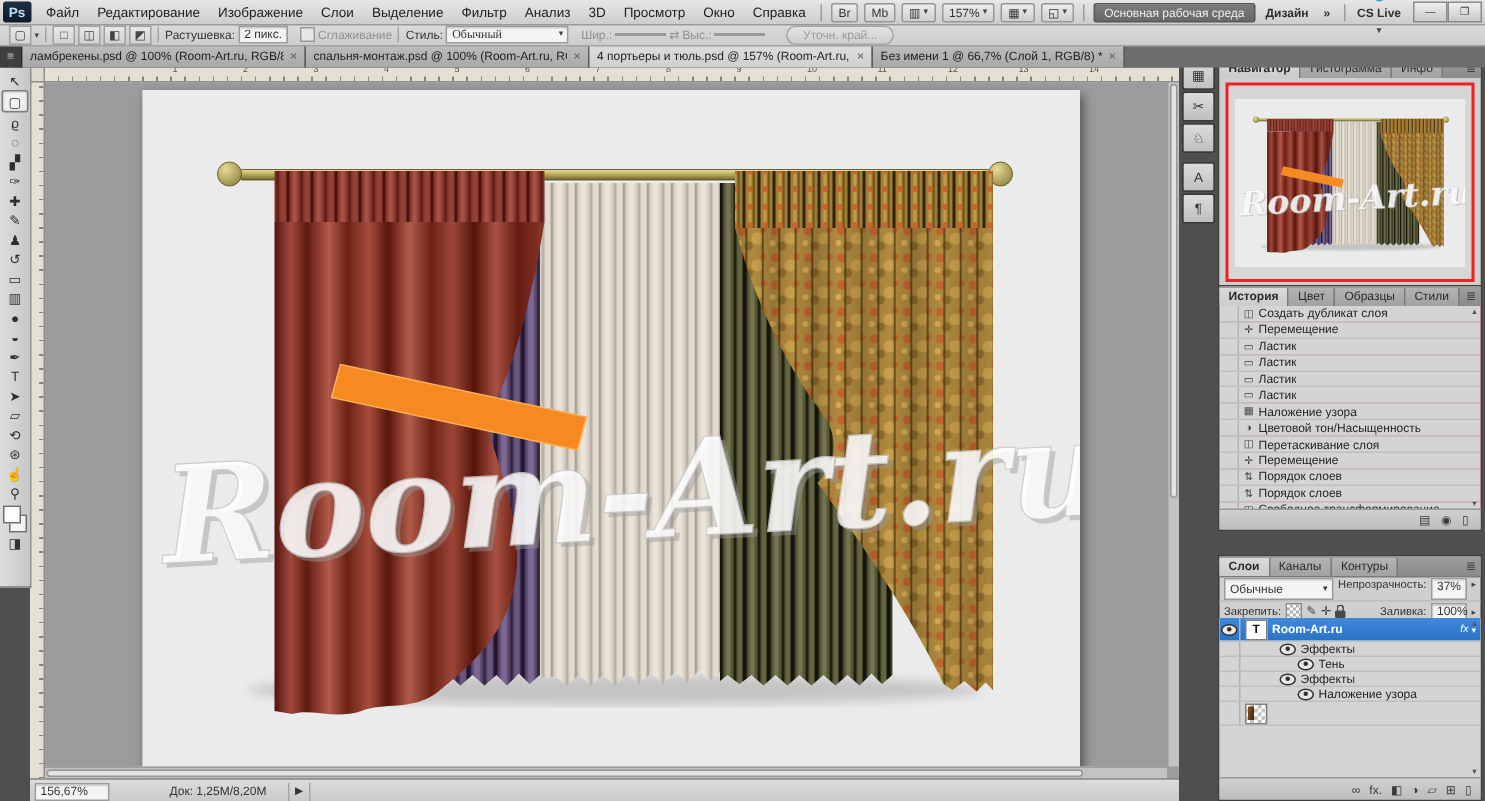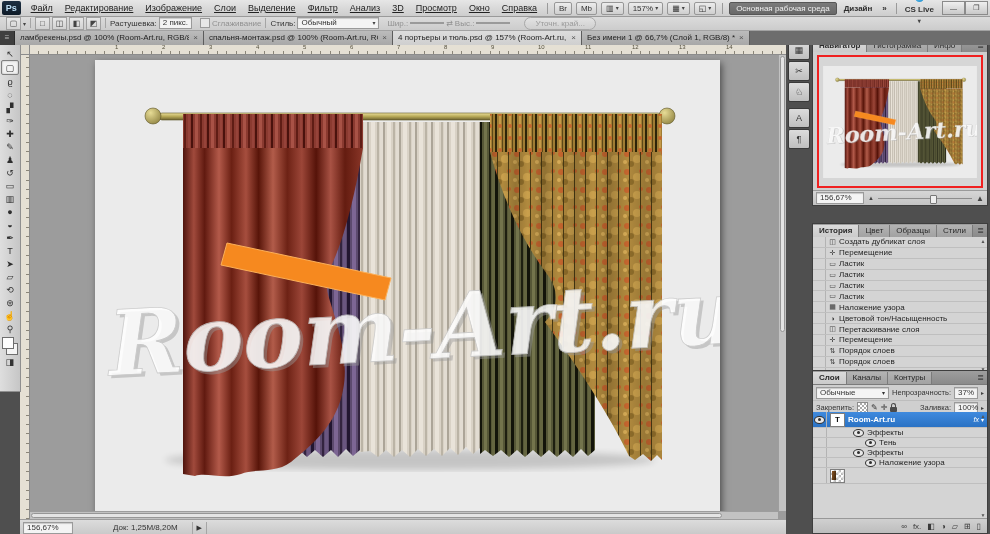--- a/index.html
+++ b/index.html
@@ -7,21 +7,21 @@
        font-family:"Liberation Sans",sans-serif;font-size:9px;color:#1d1d1d;
        -webkit-font-smoothing:antialiased;}
   .nosel{user-select:none;white-space:nowrap;}
 
   
   .menubar{position:absolute;left:0;top:0;right:0;height:16px;
     background:linear-gradient(#e6e6e6,#cdcdcd);border-bottom:1px solid #9a9a9a;
     display:flex;align-items:center;z-index:30;}
   .ps-logo{width:22px;height:14px;margin:1px 4px 1px 2px;background:linear-gradient(#1d2f42,#0e1b28);
     color:#bfe0f7;font-weight:bold;font-size:9px;display:flex;align-items:center;justify-content:center;border-radius:2px;}
-  .mi{padding:0 6px;line-height:15px;color:#222;text-decoration:underline;}
+  .mi{padding:0 6px;line-height:15px;color:#222;}
   .mb-sep{width:1px;height:11px;background:#9a9a9a;margin:0 4px;}
   .tb-btn{border:1px solid #979797;border-radius:2px;background:linear-gradient(#ececec,#cfcfcf);
     padding:0 4px;margin:0 2px;line-height:11px;font-size:8px;color:#333;display:flex;align-items:center;gap:2px;}
   .tb-caret{font-size:6px;color:#444;}
   .workspace-btn{background:linear-gradient(#7b7b7b,#686868);color:#efefef;border:1px solid #565656;
     border-radius:2px;padding:1px 6px;margin:0 2px;font-size:8px;}
   .workspace-plain{padding:1px 5px;font-weight:bold;color:#2c2c2c;font-size:8px;}
   .cslive{display:flex;align-items:center;gap:3px;margin:0 4px;font-size:8px;font-weight:bold;color:#333;flex-direction:column;}
   .cs-sphere{width:9px;height:9px;border-radius:50%;background:radial-gradient(circle at 30% 30%,#7fd0f7,#1186c9);display:inline-block;}
   .winbtns{display:flex;margin-left:4px;margin-right:2px;}
@@ -109,35 +109,35 @@
   .nav-footer{position:absolute;left:0;right:0;bottom:0;height:14px;background:linear-gradient(#d6d6d6,#c3c3c3);
     border-top:1px solid #9a9a9a;display:flex;align-items:center;gap:4px;padding:0 3px;}
   .nav-zoombox{width:40px;}
   .zmini{font-size:6px;color:#444;}
   .zbig{font-size:8px;color:#444;}
   .nav-slider{position:relative;flex:1;height:8px;}
   .nav-slider .track{position:absolute;left:0;right:0;top:4px;height:1px;background:#8d8d8d;}
   .nav-slider .sthumb{position:absolute;left:55%;top:1px;width:5px;height:7px;background:#efefef;border:1px solid #777;border-radius:1px;}
 
   
-  .history{top:185px;height:164px;}
+  .history{top:152px;height:164px;}
   .hist-list{position:absolute;left:0;right:0;top:13px;bottom:13px;background:#ec4899;overflow:hidden;}
   .hist-row{height:9.9px;display:flex;align-items:center;border-bottom:1px solid #bfbfbf;background:#d4d4d4;}
   .hist-well{width:12px;align-self:stretch;border-right:1px solid #b3b3b3;display:flex;align-items:center;justify-content:center;font-size:7px;color:#f2f2f2;}
   .hist-ico{width:13px;text-align:center;font-size:7px;color:#3d3d3d;}
   .hist-label{font-size:8px;color:#242424;overflow:hidden;}
   .hist-scroll{position:absolute;right:1px;top:14px;bottom:14px;width:6px;display:flex;flex-direction:column;justify-content:space-between;align-items:center;}
   .hist-scroll span{font-size:5px;color:#555;}
   .hist-footer{position:absolute;left:0;right:0;bottom:0;height:13px;background:linear-gradient(#d0d0d0,#bdbdbd);
     border-top:1px solid #989898;display:flex;align-items:center;justify-content:flex-end;gap:7px;padding-right:8px;}
   .hist-footer span{font-size:8px;color:#3a3a3a;}
 
   
   .layerspanel{top:332px;bottom:0;}
-  .blend-row{height:15px;display:flex;align-items:center;padding:0 3px;gap:3px;border-bottom:1px solid #bdbdbd;}
+  .blend-row{height:15px;display:flex;padding:0 3px;gap:3px;border-bottom:1px solid #bdbdbd;}
   .blend-select{width:88px;display:flex;justify-content:space-between;align-items:center;}
   .blend-select .car{font-size:6px;color:#333;}
   .small-label{font-size:7.5px;color:#333;}
   .val-box{width:16px;text-align:right;}
   .spin{font-size:6px;color:#444;}
   .lock-row{height:13px;display:flex;align-items:center;gap:3px;padding:0 3px;border-bottom:1px solid #bdbdbd;}
   .lock-ico{font-size:8px;color:#3a3a3a;}
   .checker-mini{width:9px;height:9px;border:1px solid #8d8d8d;
     background-image:linear-gradient(45deg,#aaa 25%,transparent 25%,transparent 75%,#aaa 75%),linear-gradient(45deg,#aaa 25%,transparent 25%,transparent 75%,#aaa 75%);
     background-size:4px 4px;background-position:0 0,2px 2px;background-color:#fff;}
@@ -365,21 +365,21 @@
       <span class="ob-label">Растушевка:</span>
       <span class="inset-box">2 пикс.</span>
     </span>
     <span class="ob-group">
       <span class="cb"></span>
       <span class="ob-label dis">Сглаживание</span>
     </span>
     <span class="ob-sep"></span>
     <span class="ob-group">
       <span class="ob-label">Стиль:</span>
-      <span class="inset-box" style="width:74px;display:flex;justify-content:space-between;">
+      <span class="inset-box" style="width:74px;display:flex;justify-content:space-between;font-family:Liberation Serif, serif;">
         <span>Обычный</span>
         <span class="tb-caret">▾</span>
       </span>
     </span>
     <span class="ob-group">
       <span class="ob-label dis">Шир.:</span>
       <span class="inset-box dis" style="width:26px;"></span>
       <span class="ob-label dis">⇄</span>
       <span class="ob-label dis">Выс.:</span>
       <span class="inset-box dis" style="width:26px;"></span>

